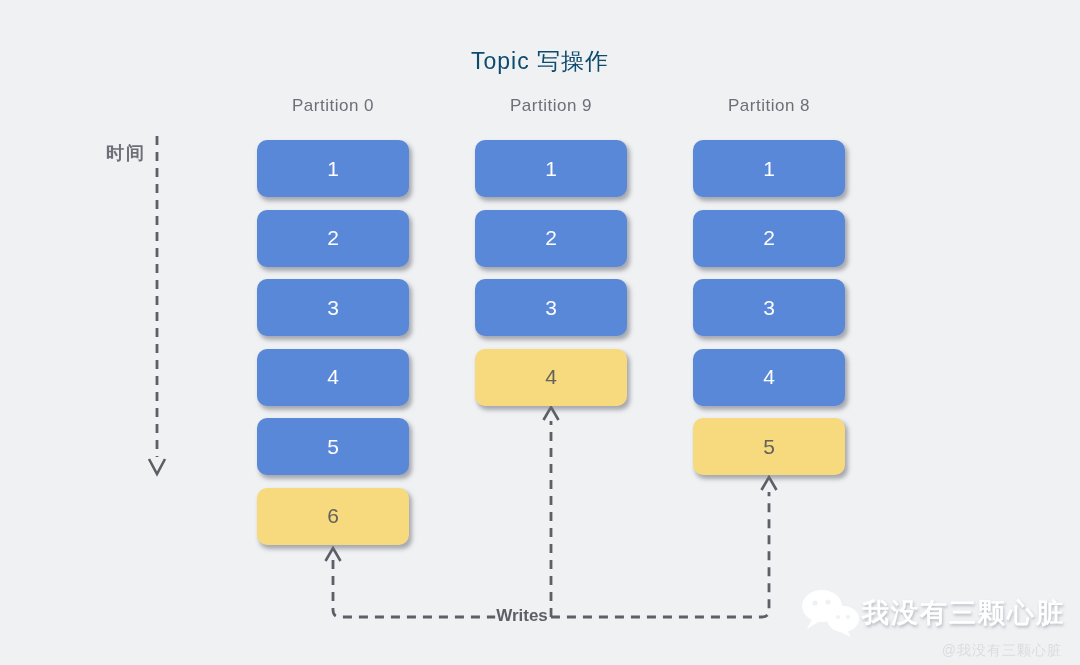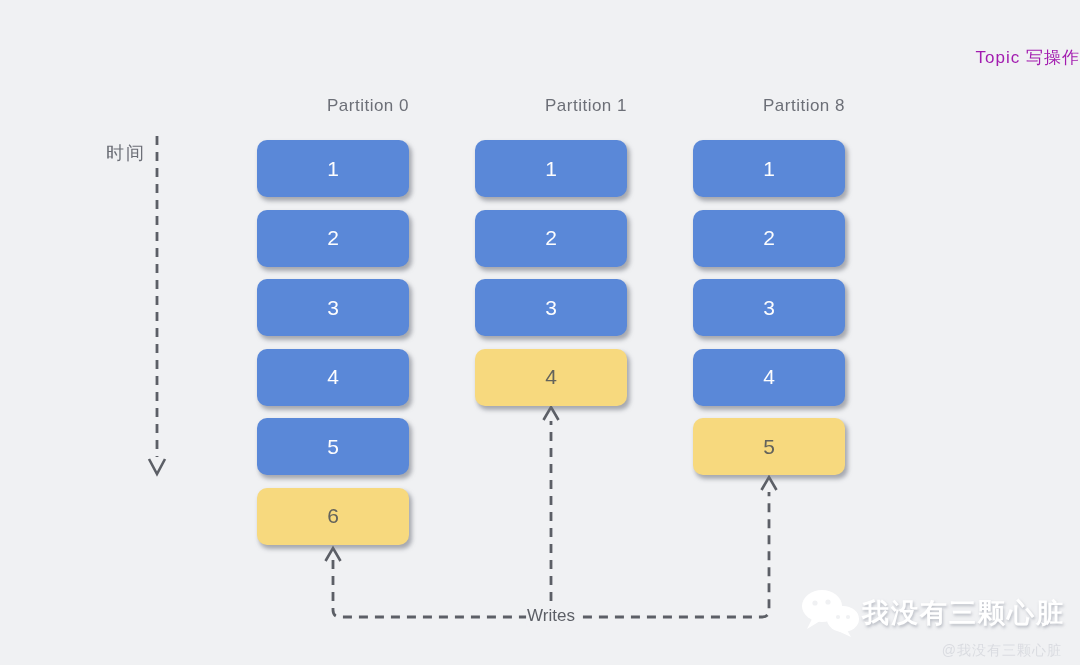--- a/index.html
+++ b/index.html
@@ -8,35 +8,35 @@
     background:#e8e9eb;
   }
   .canvas{
     position:relative;
     width:1080px;height:665px;
     background:#F0F1F3;
     overflow:hidden;
   }
   .title{
     position:absolute;top:46px;left:0;width:1080px;
-    text-align:right;
-    font-size:17px;font-weight:500;letter-spacing:1px;
-    color:#a21caf;
+    text-align:center;
+    font-size:23px;font-weight:500;letter-spacing:1px;
+    color:#0c4a6e;
   }
   .plabel{
     position:absolute;top:96px;width:152px;
-    text-align:right;
+    text-align:center;
     font-size:17px;color:#6C6F77;letter-spacing:.5px;
   }
   .plabel.c0{left:257px}
   .plabel.c1{left:475px}
   .plabel.c2{left:693px}
   .time-label{
     position:absolute;left:106px;top:141px;
-    font-size:18px;color:#6C6F77;letter-spacing:2px;
+    font-size:18px;color:#6C6F77;letter-spacing:2px;font-weight:bold;
   }
   .col{
     position:absolute;top:140px;width:152px;
     display:flex;flex-direction:column;gap:12.5px;
   }
   .col.c0{left:257px}
   .col.c1{left:475px}
   .col.c2{left:693px}
   .block{
     height:57px;width:152px;
@@ -57,25 +57,26 @@
   }
   .dash{
     fill:none;stroke:#5C5F66;stroke-width:2.8;
     stroke-dasharray:9 7;
   }
   .head{
     fill:none;stroke:#5C5F66;stroke-width:2.6;
     stroke-linejoin:miter;
   }
   .writes{
-    position:absolute;left:551px;top:617px;
+    position:absolute;left:522px;top:617px;
     transform:translate(-50%,-54%);
     background:#F0F1F3;
     font-size:17px;color:#5C5F66;
     padding:0 1px;
+    font-weight:bold;
   }
   .wm{
     position:absolute;left:800px;top:588px;
     display:flex;align-items:center;
   }
   .wm-name{
     font-size:27px;font-weight:bold;letter-spacing:2px;
     color:#FFFFFF;
     text-shadow:1px 2px 3px rgba(140,146,158,0.55);
   }
@@ -85,21 +86,21 @@
   }
 </style>
 </head>
 <body>
 
 <div class="canvas">
 
   <div class="title">Topic 写操作</div>
 
   <div class="plabel c0">Partition 0</div>
-  <div class="plabel c1">Partition 1</div>
+  <div class="plabel c1">Partition 9</div>
   <div class="plabel c2">Partition 8</div>
 
   <div class="time-label">时间</div>
 
   <svg class="overlay" width="1080" height="665" viewBox="0 0 1080 665">
 
     <path class="dash" d="M157 136 V457"></path>
     <path class="head" d="M149 459 L157 474 L165 459"></path>
 
     <path class="dash" d="M333 560 V610 Q333 617 340 617 H762 Q769 617 769 610 V492"></path>

